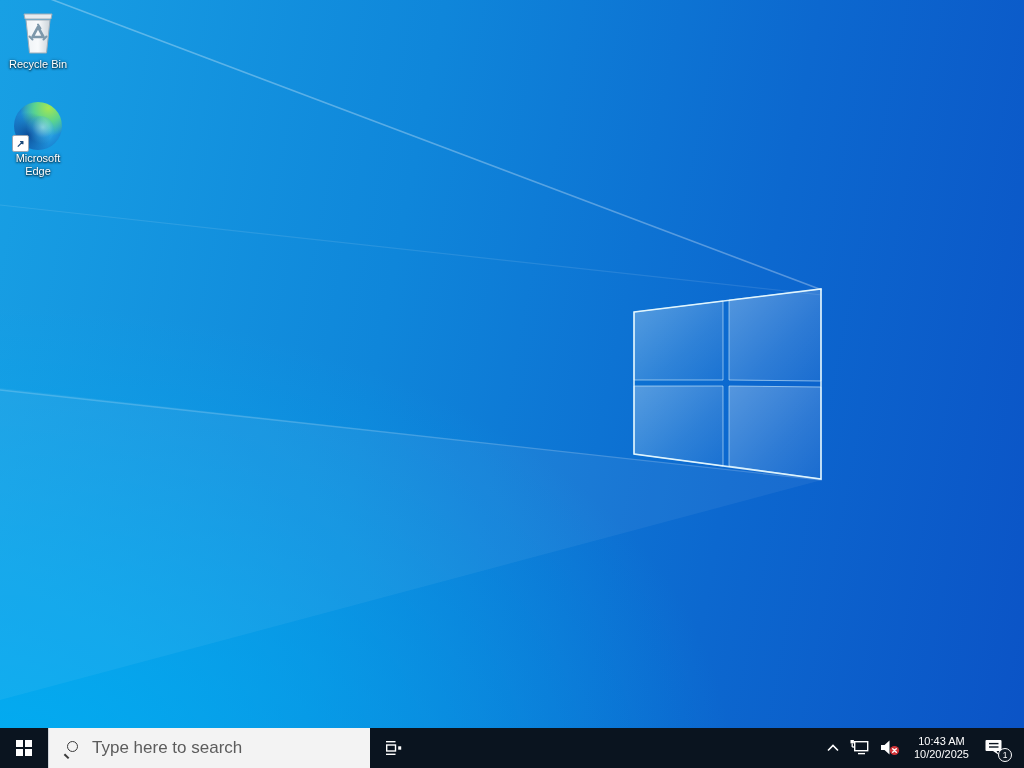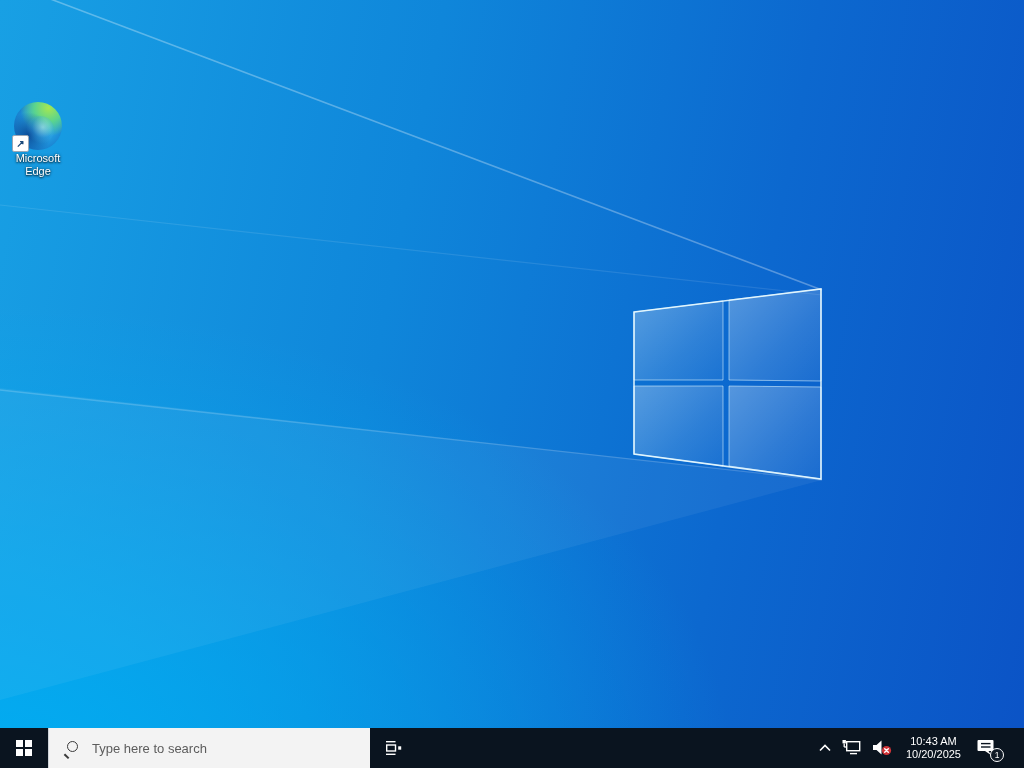--- a/index.html
+++ b/index.html
@@ -35,31 +35,31 @@
 
   
   #taskbar{position:absolute;left:0;bottom:0;width:1024px;height:40px;background:#0a141f;
     display:flex;align-items:stretch;z-index:5;}
   .tb-btn{display:flex;align-items:center;justify-content:center;height:40px;}
   #start-btn{width:48px;}
   .win-flag{display:grid;grid-template-columns:7px 7px;grid-template-rows:7px 7px;gap:1.5px;}
   .win-flag span{background:#fff;}
   #search-box{width:322px;height:40px;background:#f3f3f3;border-left:1px solid #cfd4d9;
     display:flex;align-items:center;box-sizing:border-box;padding-left:14px;}
-  #search-box input{border:none;outline:none;background:transparent;font-size:13px;color:#0c4a6e;
+  #search-box input{border:none;outline:none;background:transparent;font-size:17px;color:#0c4a6e;
     font-family:"Liberation Sans",sans-serif;width:250px;margin-left:12px;}
   #search-box input::placeholder{color:#5c5c5c;opacity:1;}
   .magnifier{position:relative;width:15px;height:15px;}
   .magnifier .lens{position:absolute;right:0;top:0;width:9px;height:9px;border:1.6px solid #3a3a3a;border-radius:50%;}
   .magnifier .handle{position:absolute;left:0.5px;bottom:0.5px;width:6px;height:1.6px;background:#3a3a3a;
     transform:rotate(45deg);transform-origin:left bottom;}
   #taskview-btn{width:46px;}
   #tb-spacer{flex:1;}
 
-  #tray{display:flex;height:40px;padding-right:16px;}
+  #tray{display:flex;height:40px;padding-right:8px;}
   .tray-item{display:flex;align-items:center;justify-content:center;height:40px;padding:0 5px;}
   #clock{flex-direction:column;line-height:13px;color:#fff;font-size:11px;text-align:center;padding:0 7px;}
   #action-center{position:relative;padding:0 10px 0 8px;}
   .notif-badge{position:absolute;right:4px;bottom:6px;width:14px;height:14px;border-radius:50%;
     background:rgba(18,28,40,.92);border:1px solid #fff;color:#fff;font-size:8.5px;
     display:flex;align-items:center;justify-content:center;box-sizing:border-box;}
 </style>
 </head>
 <body>
 
@@ -82,20 +82,38 @@
       <line x1="0" y1="390" x2="822" y2="480" stroke="rgba(255,255,255,0.18)" stroke-width="1.4"></line>
 
       <polygon points="634,312 723,301 723,380 634,380" fill="url(#paneGrad)" stroke="rgba(225,248,255,0.55)" stroke-width="1"></polygon>
       <polygon points="729,300 821,289 821,381 729,380" fill="url(#paneGrad)" stroke="rgba(225,248,255,0.55)" stroke-width="1"></polygon>
       <polygon points="634,386 723,386 723,466 634,454" fill="url(#paneGrad)" stroke="rgba(225,248,255,0.55)" stroke-width="1"></polygon>
       <polygon points="729,386 821,387 821,479 729,466" fill="url(#paneGrad)" stroke="rgba(225,248,255,0.55)" stroke-width="1"></polygon>
       <polygon points="634,312 821,289 821,479 634,454" fill="none" stroke="rgba(235,252,255,0.9)" stroke-width="1.6"></polygon>
     </svg>
   </div>
 
+  <div class="desk-icon" id="icon-recycle">
+    <div class="glyph">
+      <svg viewBox="0 0 48 48" width="48" height="48">
+        <defs>
+          <linearGradient id="binGrad" x1="0" y1="0" x2="1" y2="0">
+            <stop offset="0" stop-color="#eef2f5"></stop>
+              <stop offset="0.5" stop-color="#f8fafc"></stop>
+              <stop offset="1" stop-color="#ccd4da"></stop>
+          </linearGradient>
+        </defs>
+        <polygon points="10,6 38,6 37,11 11,11" fill="#e6ebef" stroke="#9fadb8" stroke-width="1"></polygon>
+        <polygon points="12,12 36,12 32.5,45 15.5,45" fill="url(#binGrad)" stroke="#9fadb8" stroke-width="1"></polygon>
+        <path d="M24 19 L18.5 29 L29.5 29 Z" fill="none" stroke="#7d98ab" stroke-width="2.6" stroke-linejoin="round"></path>
+        <path d="M24 16.5 L26.5 20.5 M18.5 31.5 L15.5 28.5 M29.5 31.5 L32.5 28.5" stroke="#7d98ab" stroke-width="2" stroke-linecap="round"></path>
+      </svg>
+    </div>
+    <div class="label">Recycle Bin</div>
+  </div>
 
   <div class="desk-icon" id="icon-edge">
     <div class="glyph">
       <div class="edge-circle"></div>
       <div class="shortcut-badge">↗</div>
     </div>
     <div class="label">Microsoft Edge</div>
   </div>
 
   <div id="taskbar">

